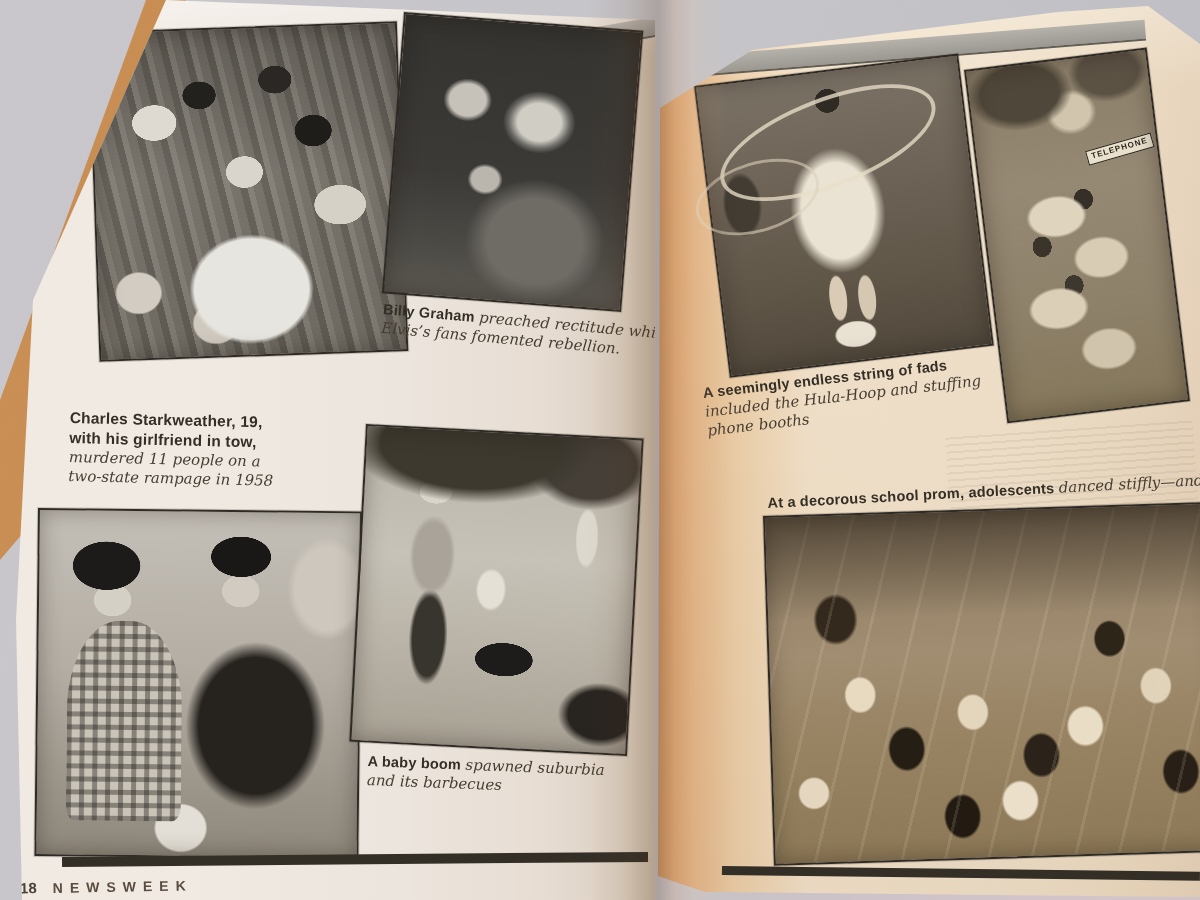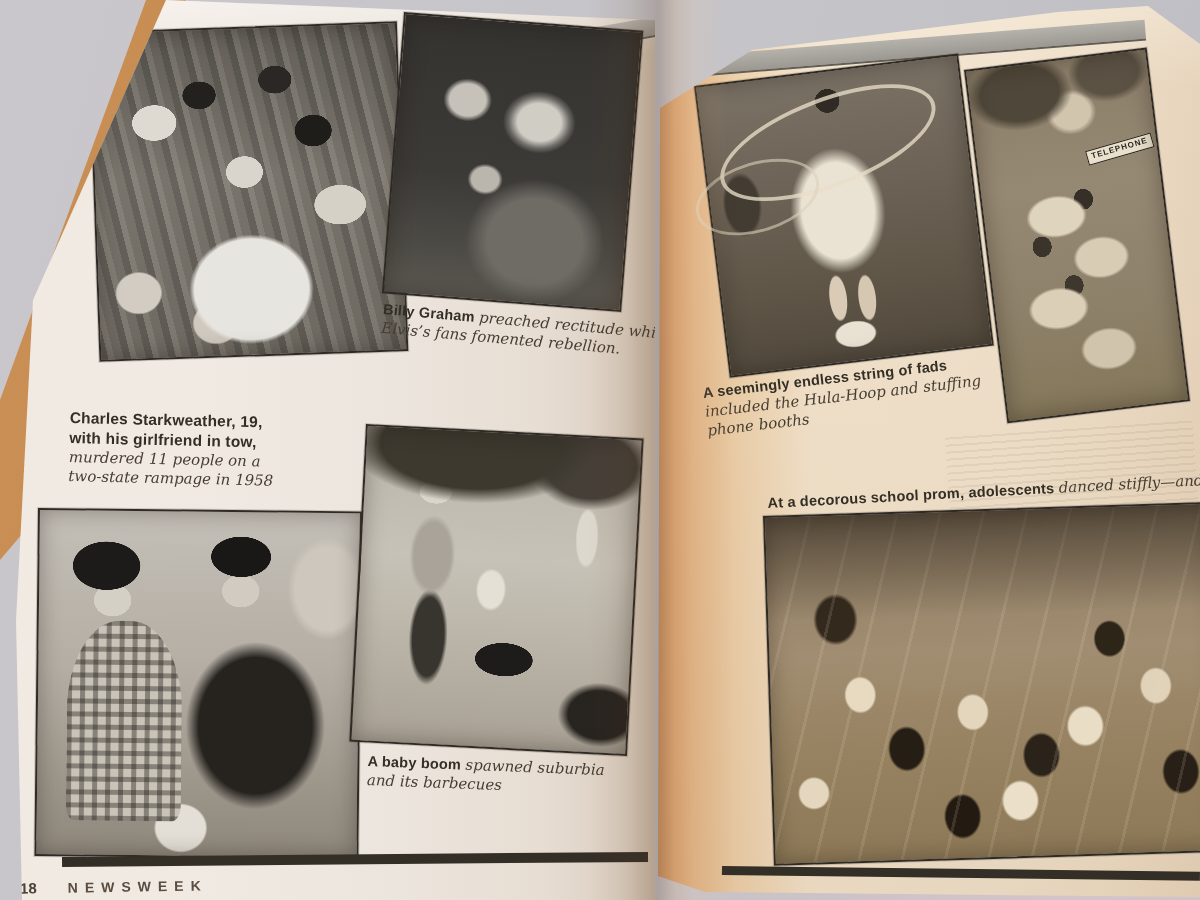--- a/index.html
+++ b/index.html
@@ -161,21 +161,21 @@
   .cap-stark .b{font-size:15.5px;}
   .cap-bbq{left:368px;top:752px;transform:rotate(2.2deg);}
   .cap-fads{left:702px;top:384px;transform:rotate(-6.5deg);}
   .cap-prom{left:767px;top:494px;transform:rotate(-3deg);white-space:nowrap;}
 
   
   .rule{position:absolute;background:#332e26;transform-origin:left top;}
   .rule-left{left:62px;top:857px;width:586px;height:10px;transform:rotate(-.5deg);}
   .rule-right{left:722px;top:866px;width:478px;height:9px;transform:rotate(.7deg);}
   .folio{position:absolute;left:20px;top:878px;transform:rotate(-1deg);color:#4c4136;}
-  .folio .num{font:700 15px "Liberation Sans",sans-serif;margin-right:31px;}
+  .folio .num{font:700 15px "Liberation Sans",sans-serif;margin-right:16px;}
   .folio .mag{font:700 14px "Liberation Sans",sans-serif;letter-spacing:7px;color:#5a4c3f;}
 </style>
 </head>
 <body>
 
 <div class="stage">
 
   <div class="cover-edge"></div>
 
   <div class="left-page">

